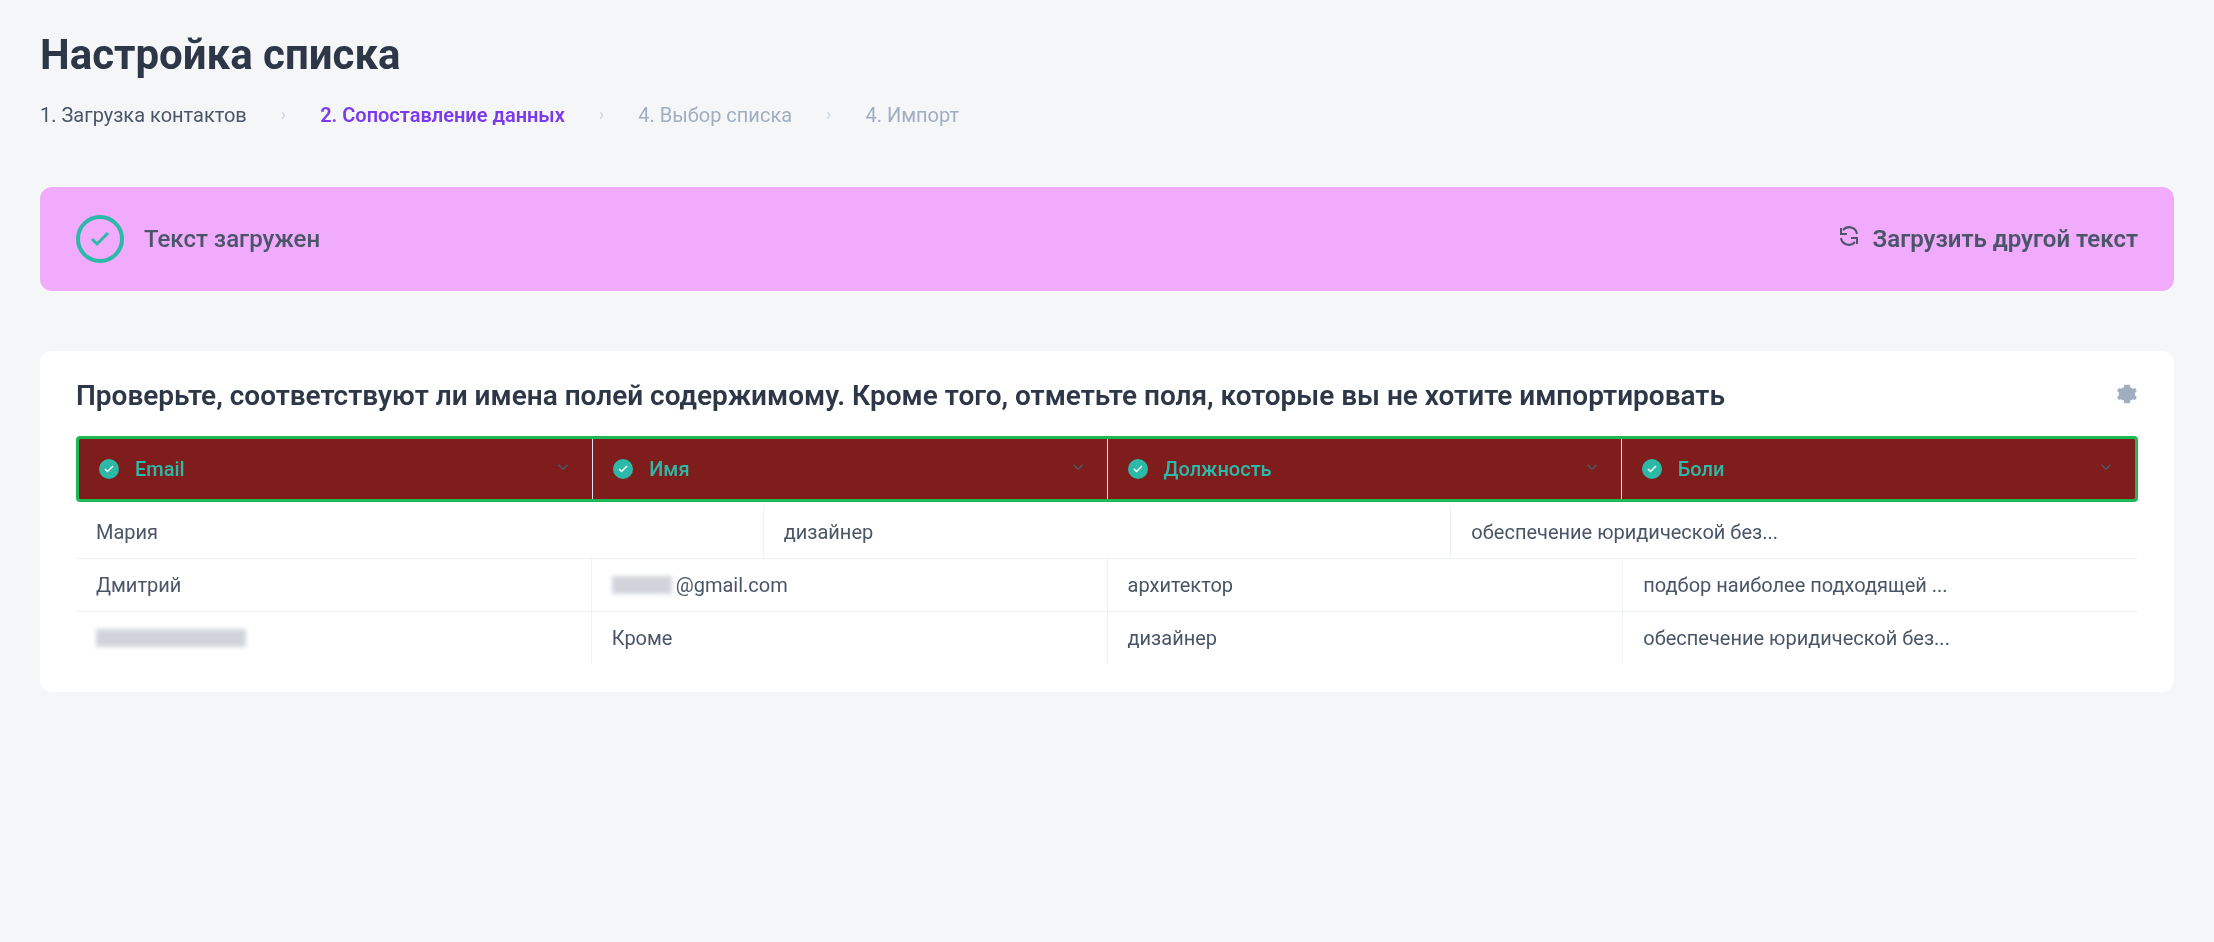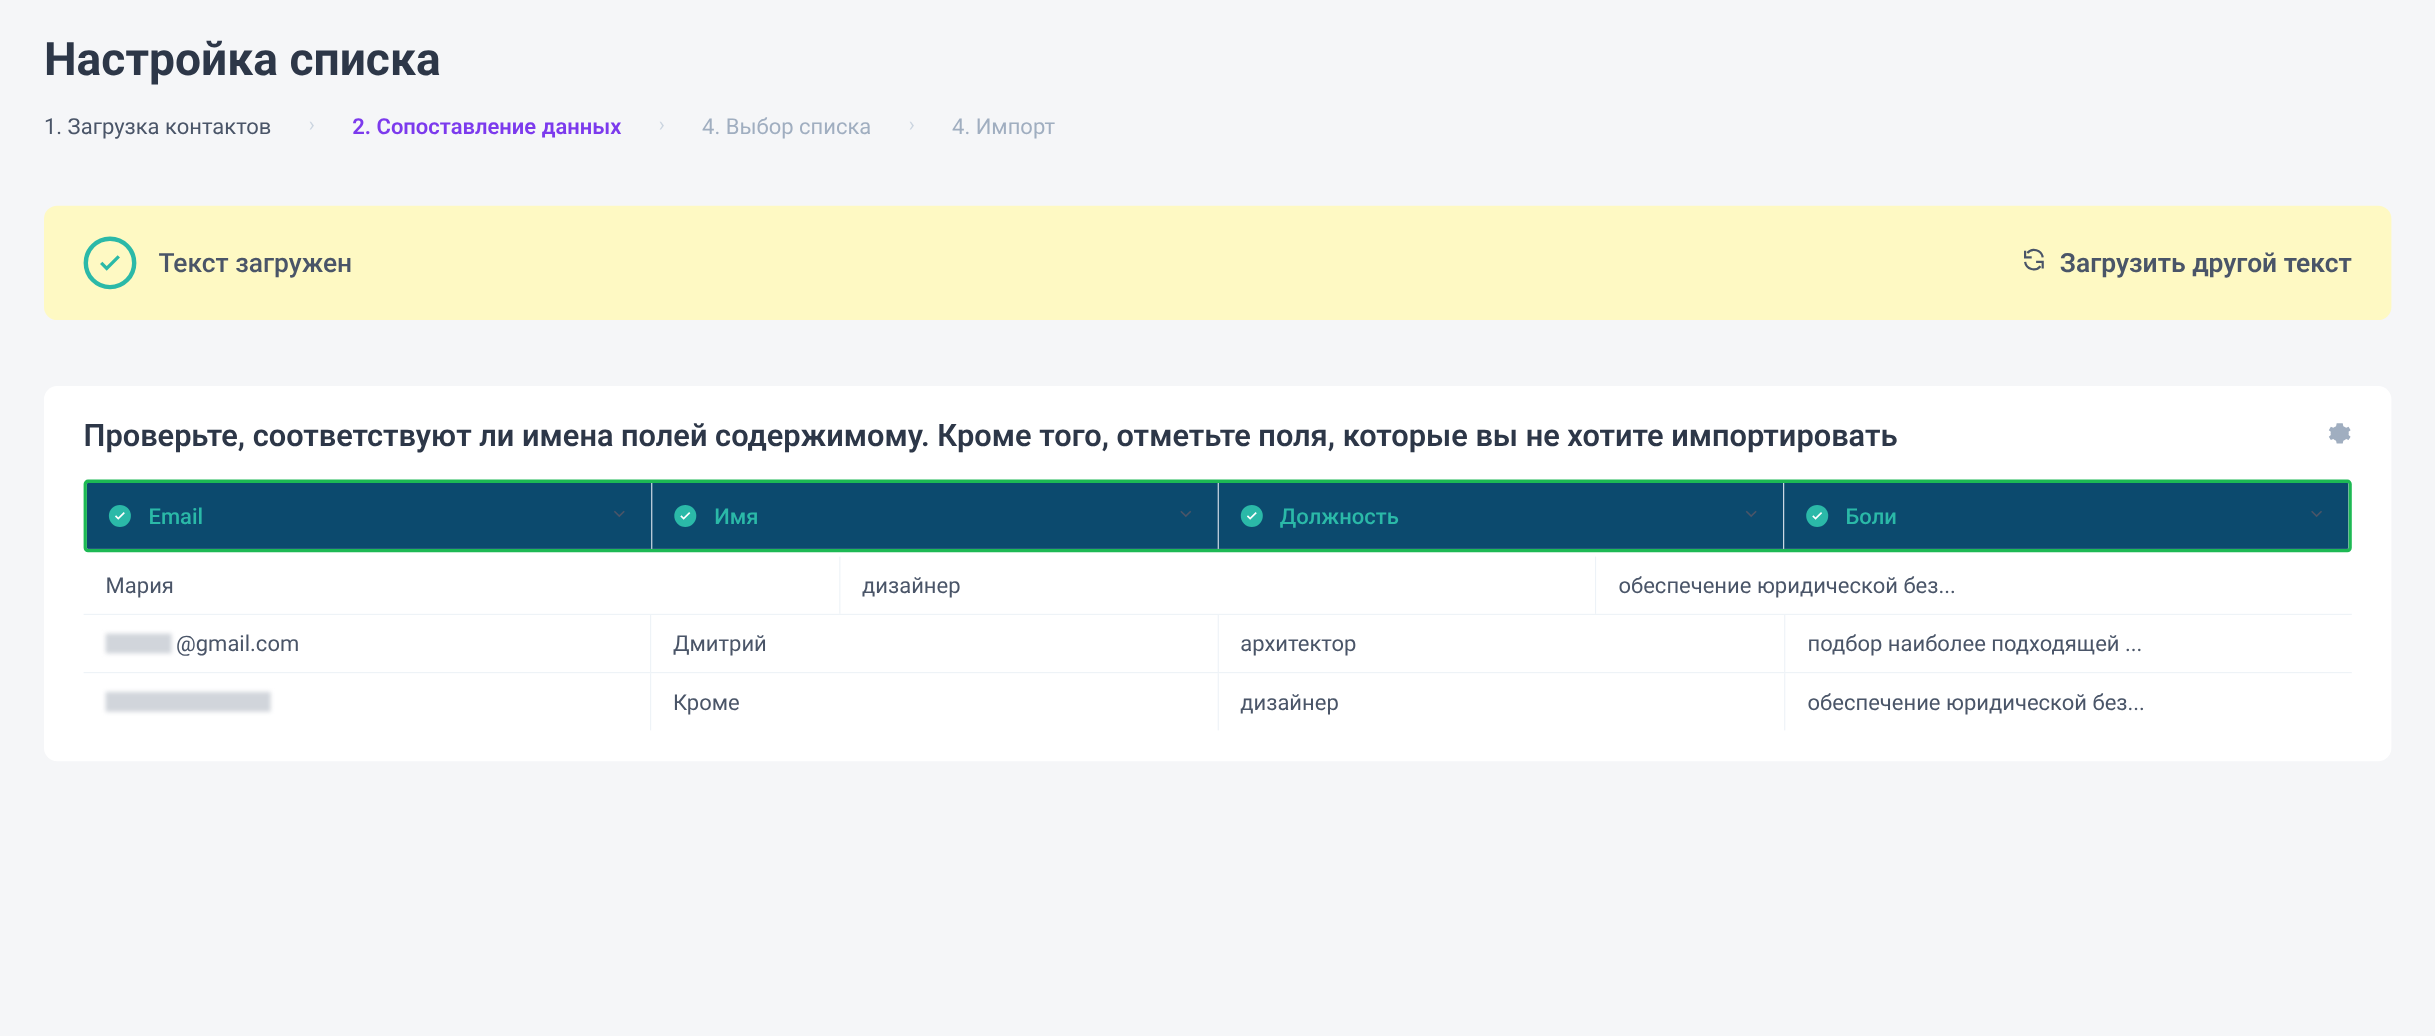--- a/index.html
+++ b/index.html
@@ -30,21 +30,21 @@
     }
     .breadcrumb-item.active {
       color: #7c3aed;
       font-weight: 600;
     }
     .breadcrumb-sep {
       color: #cbd5e0;
       font-size: 18px;
     }
     .status-card {
-      background: #fef9c3;
+      background: #f0abfc;
       border-radius: 12px;
       padding: 28px 36px;
       display: flex;
       align-items: center;
       justify-content: space-between;
       margin-bottom: 60px;
     }
     .status-left {
       display: flex;
       align-items: center;
@@ -109,21 +109,21 @@
       fill: #a0aec0;
       cursor: pointer;
     }
     .table-wrapper {
       border: 3px solid #1db954;
       border-radius: 4px;
       overflow: hidden;
     }
     .table-headers {
       display: flex;
-      background: #0c4a6e;
+      background: #7f1d1d;
     }
     .col-header {
       flex: 1;
       display: flex;
       align-items: center;
       justify-content: space-between;
       padding: 18px 20px;
       border-right: 1px solid #e2e8f0;
       cursor: pointer;
     }
@@ -294,25 +294,25 @@
     </div>
   </div>
 
   <div class="table-rows">
     <div class="table-row">
       <div class="cell">Мария</div>
       <div class="cell">дизайнер</div>
       <div class="cell">обеспечение юридической без...</div>
     </div>
     <div class="table-row">
+      <div class="cell">Дмитрий</div>
       <div class="cell cell-email">
           <span class="blur-box" style="width:60px"></span>
           <span>@gmail.com</span>
         </div>
-      <div class="cell">Дмитрий</div>
       <div class="cell">архитектор</div>
       <div class="cell">подбор наиболее подходящей ...</div>
     </div>
     <div class="table-row">
       <div class="cell cell-email">
           <span class="blur-box" style="width:150px"></span>
           <span></span>
         </div>
       <div class="cell">Кроме</div>
       <div class="cell">дизайнер</div>

